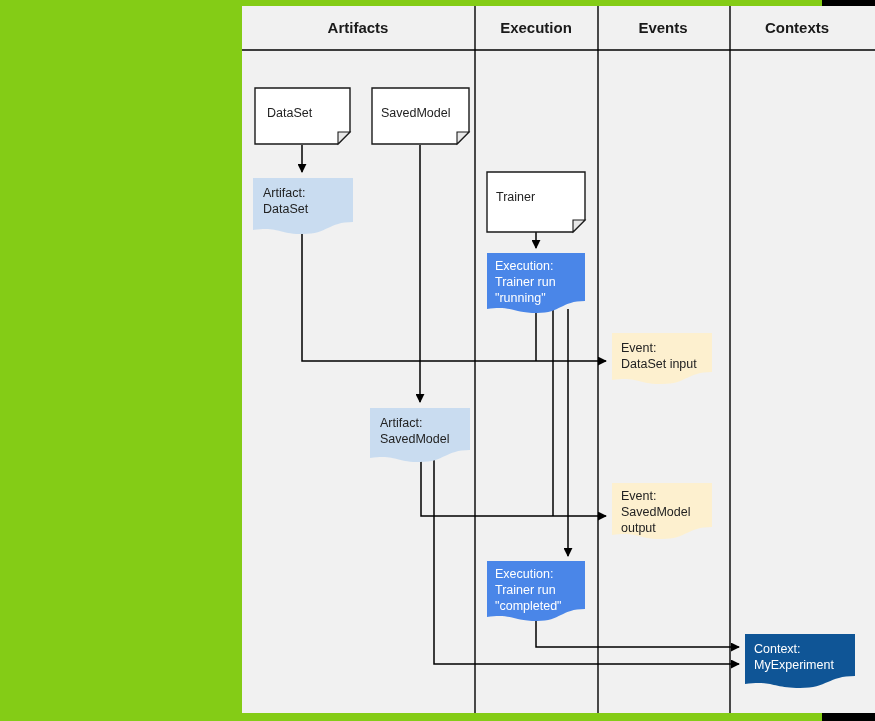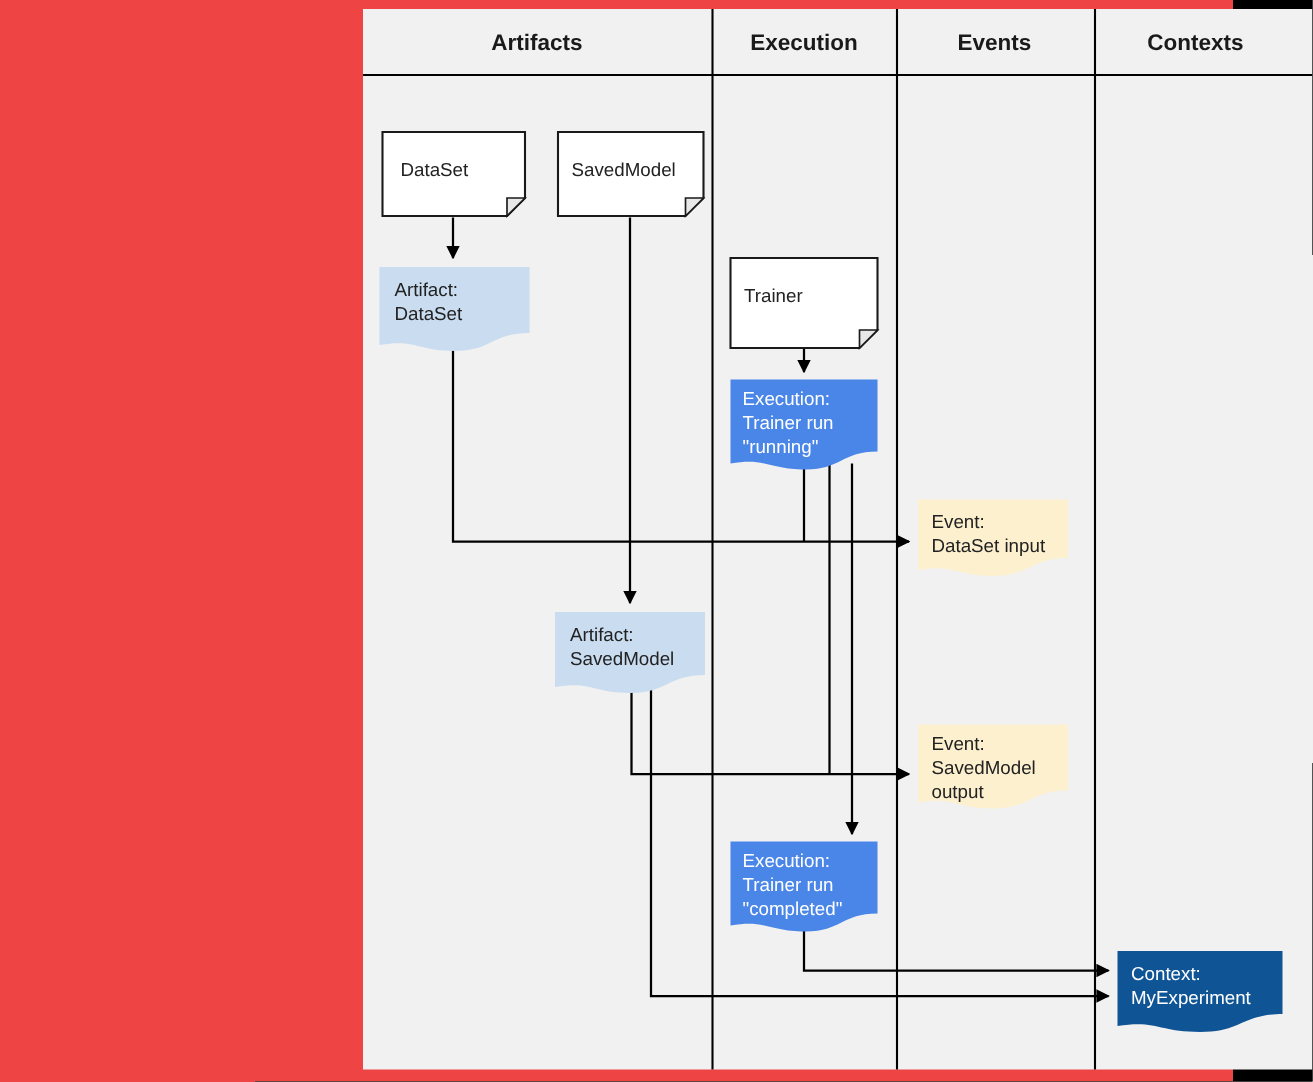--- a/index.html
+++ b/index.html
@@ -8,21 +8,21 @@
     background: #000000;
     width: 875px;
     height: 721px;
     overflow: hidden;
     font-family: "Liberation Sans", sans-serif;
   }
   #stage {
     position: relative;
     width: 822px;
     height: 721px;
-    background: #ef4444;
+    background: #84cc16;
   }
   #diagram-svg {
     position: absolute;
     left: 0;
     top: 0;
   }
   .swimlane-title {
     font-family: "Liberation Sans", sans-serif;
     font-size: 15px;
     font-weight: bold;

